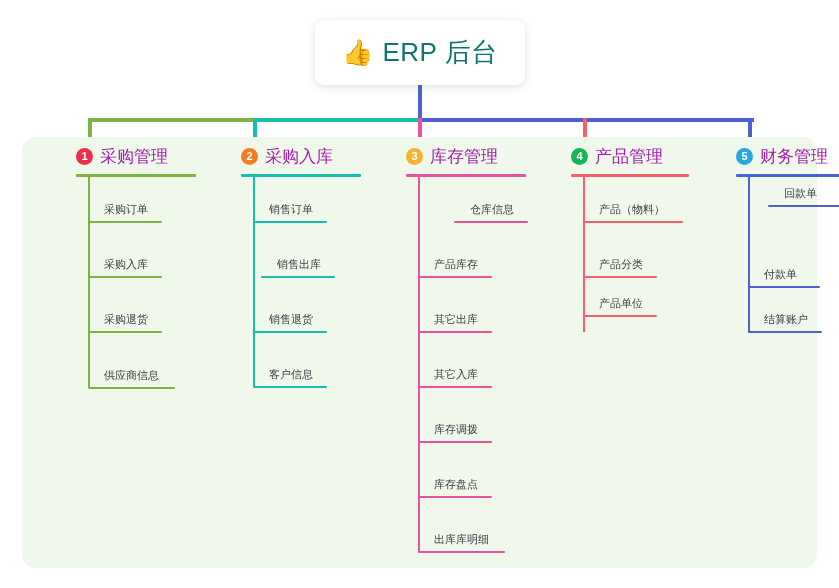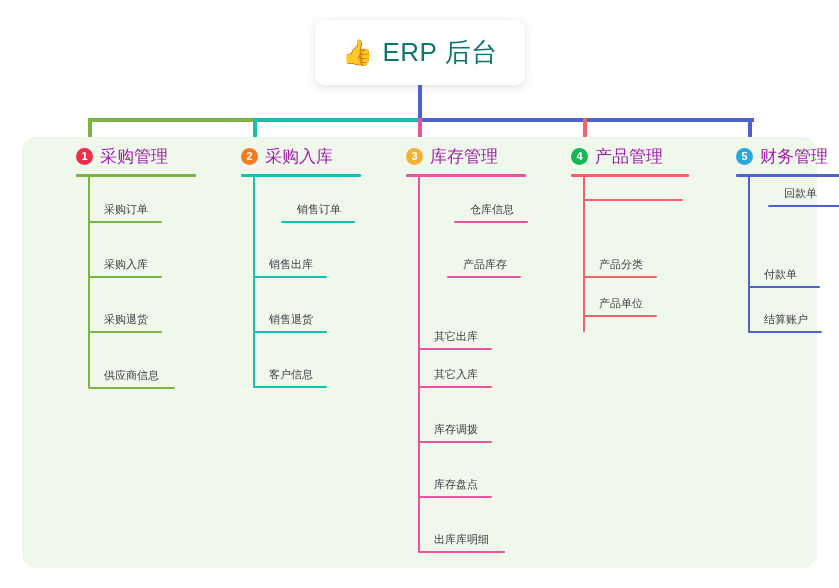--- a/index.html
+++ b/index.html
@@ -97,48 +97,48 @@
           <div class="item" style="top: 172px;"><span class="item-label">采购退货</span><div class="item-rule" style="background: rgb(124, 179, 66); width: 74px;"></div></div>
           <div class="item" style="top: 228px;"><span class="item-label">供应商信息</span><div class="item-rule" style="background: rgb(124, 179, 66); width: 87px;"></div></div>
         </div>
         <div class="col" style="left: 219px; width: 150px;">
           <div class="col-head">
             <span class="badge" style="background: rgb(245, 124, 32);">2</span>
             <span class="head-label">采购入库</span>
           </div>
           <div class="head-rule" style="background: rgb(23, 191, 174); width: 120px;"></div>
           <div class="spine" style="background: rgb(23, 191, 174); height: 210px;"></div>
-          <div class="item" style="top: 62px; margin-left: 28px;"><span class="item-label">销售订单</span><div class="item-rule" style="background: rgb(23, 191, 174); width: 74px;"></div></div>
-          <div class="item" style="top: 117px;"><span class="item-label">销售出库</span><div class="item-rule" style="background: rgb(23, 191, 174); width: 74px;"></div></div>
+          <div class="item" style="top: 62px;"><span class="item-label">销售订单</span><div class="item-rule" style="background: rgb(23, 191, 174); width: 74px;"></div></div>
+          <div class="item" style="top: 117px; padding-left: 8px;"><span class="item-label">销售出库</span><div class="item-rule" style="background: rgb(23, 191, 174); width: 74px;"></div></div>
           <div class="item" style="top: 172px;"><span class="item-label">销售退货</span><div class="item-rule" style="background: rgb(23, 191, 174); width: 74px;"></div></div>
           <div class="item" style="top: 227px;"><span class="item-label">客户信息</span><div class="item-rule" style="background: rgb(23, 191, 174); width: 74px;"></div></div>
         </div>
         <div class="col" style="left: 384px; width: 150px;">
           <div class="col-head">
             <span class="badge" style="background: rgb(242, 178, 51);">3</span>
             <span class="head-label">库存管理</span>
           </div>
           <div class="head-rule" style="background: rgb(232, 83, 158); width: 120px;"></div>
           <div class="spine" style="background: rgb(232, 83, 158); height: 375px;"></div>
           <div class="item" style="top: 62px; margin-left: 36px;"><span class="item-label">仓库信息</span><div class="item-rule" style="background: rgb(232, 83, 158); width: 74px;"></div></div>
-          <div class="item" style="top: 117px; margin-left: 29px;"><span class="item-label">产品库存</span><div class="item-rule" style="background: rgb(232, 83, 158); width: 74px;"></div></div>
-          <div class="item" style="top: 172px; margin-top: 17px;"><span class="item-label">其它出库</span><div class="item-rule" style="background: rgb(232, 83, 158); width: 74px;"></div></div>
+          <div class="item" style="top: 117px;"><span class="item-label">产品库存</span><div class="item-rule" style="background: rgb(232, 83, 158); width: 74px;"></div></div>
+          <div class="item" style="top: 172px;"><span class="item-label">其它出库</span><div class="item-rule" style="background: rgb(232, 83, 158); width: 74px;"></div></div>
           <div class="item" style="top: 227px;"><span class="item-label">其它入库</span><div class="item-rule" style="background: rgb(232, 83, 158); width: 74px;"></div></div>
           <div class="item" style="top: 282px;"><span class="item-label">库存调拨</span><div class="item-rule" style="background: rgb(232, 83, 158); width: 74px;"></div></div>
           <div class="item" style="top: 337px;"><span class="item-label">库存盘点</span><div class="item-rule" style="background: rgb(232, 83, 158); width: 74px;"></div></div>
           <div class="item" style="top: 392px;"><span class="item-label">出库库明细</span><div class="item-rule" style="background: rgb(232, 83, 158); width: 87px;"></div></div>
         </div>
         <div class="col" style="left: 549px; width: 150px;">
           <div class="col-head">
             <span class="badge" style="background: rgb(23, 183, 87);">4</span>
             <span class="head-label">产品管理</span>
           </div>
           <div class="head-rule" style="background: rgb(244, 97, 107); width: 118px;"></div>
           <div class="spine" style="background: rgb(244, 97, 107); height: 155px;"></div>
-          <div class="item" style="top: 62px;"><div class="item-rule" style="background: rgb(244, 97, 107); width: 100px;"></div></div>
+          <div class="item" style="top: 62px;"><span class="item-label">产品（物料）</span><div class="item-rule" style="background: rgb(244, 97, 107); width: 100px;"></div></div>
           <div class="item" style="top: 117px;"><span class="item-label">产品分类</span><div class="item-rule" style="background: rgb(244, 97, 107); width: 74px;"></div></div>
           <div class="item" style="top: 156px;"><span class="item-label">产品单位</span><div class="item-rule" style="background: rgb(244, 97, 107); width: 74px;"></div></div>
         </div>
         <div class="col" style="left: 714px; width: 150px;">
           <div class="col-head">
             <span class="badge" style="background: rgb(41, 168, 224);">5</span>
             <span class="head-label">财务管理</span>
           </div>
           <div class="head-rule" style="background: rgb(76, 99, 207); width: 112px;"></div>
           <div class="spine" style="background: rgb(76, 99, 207); height: 155px;"></div>

